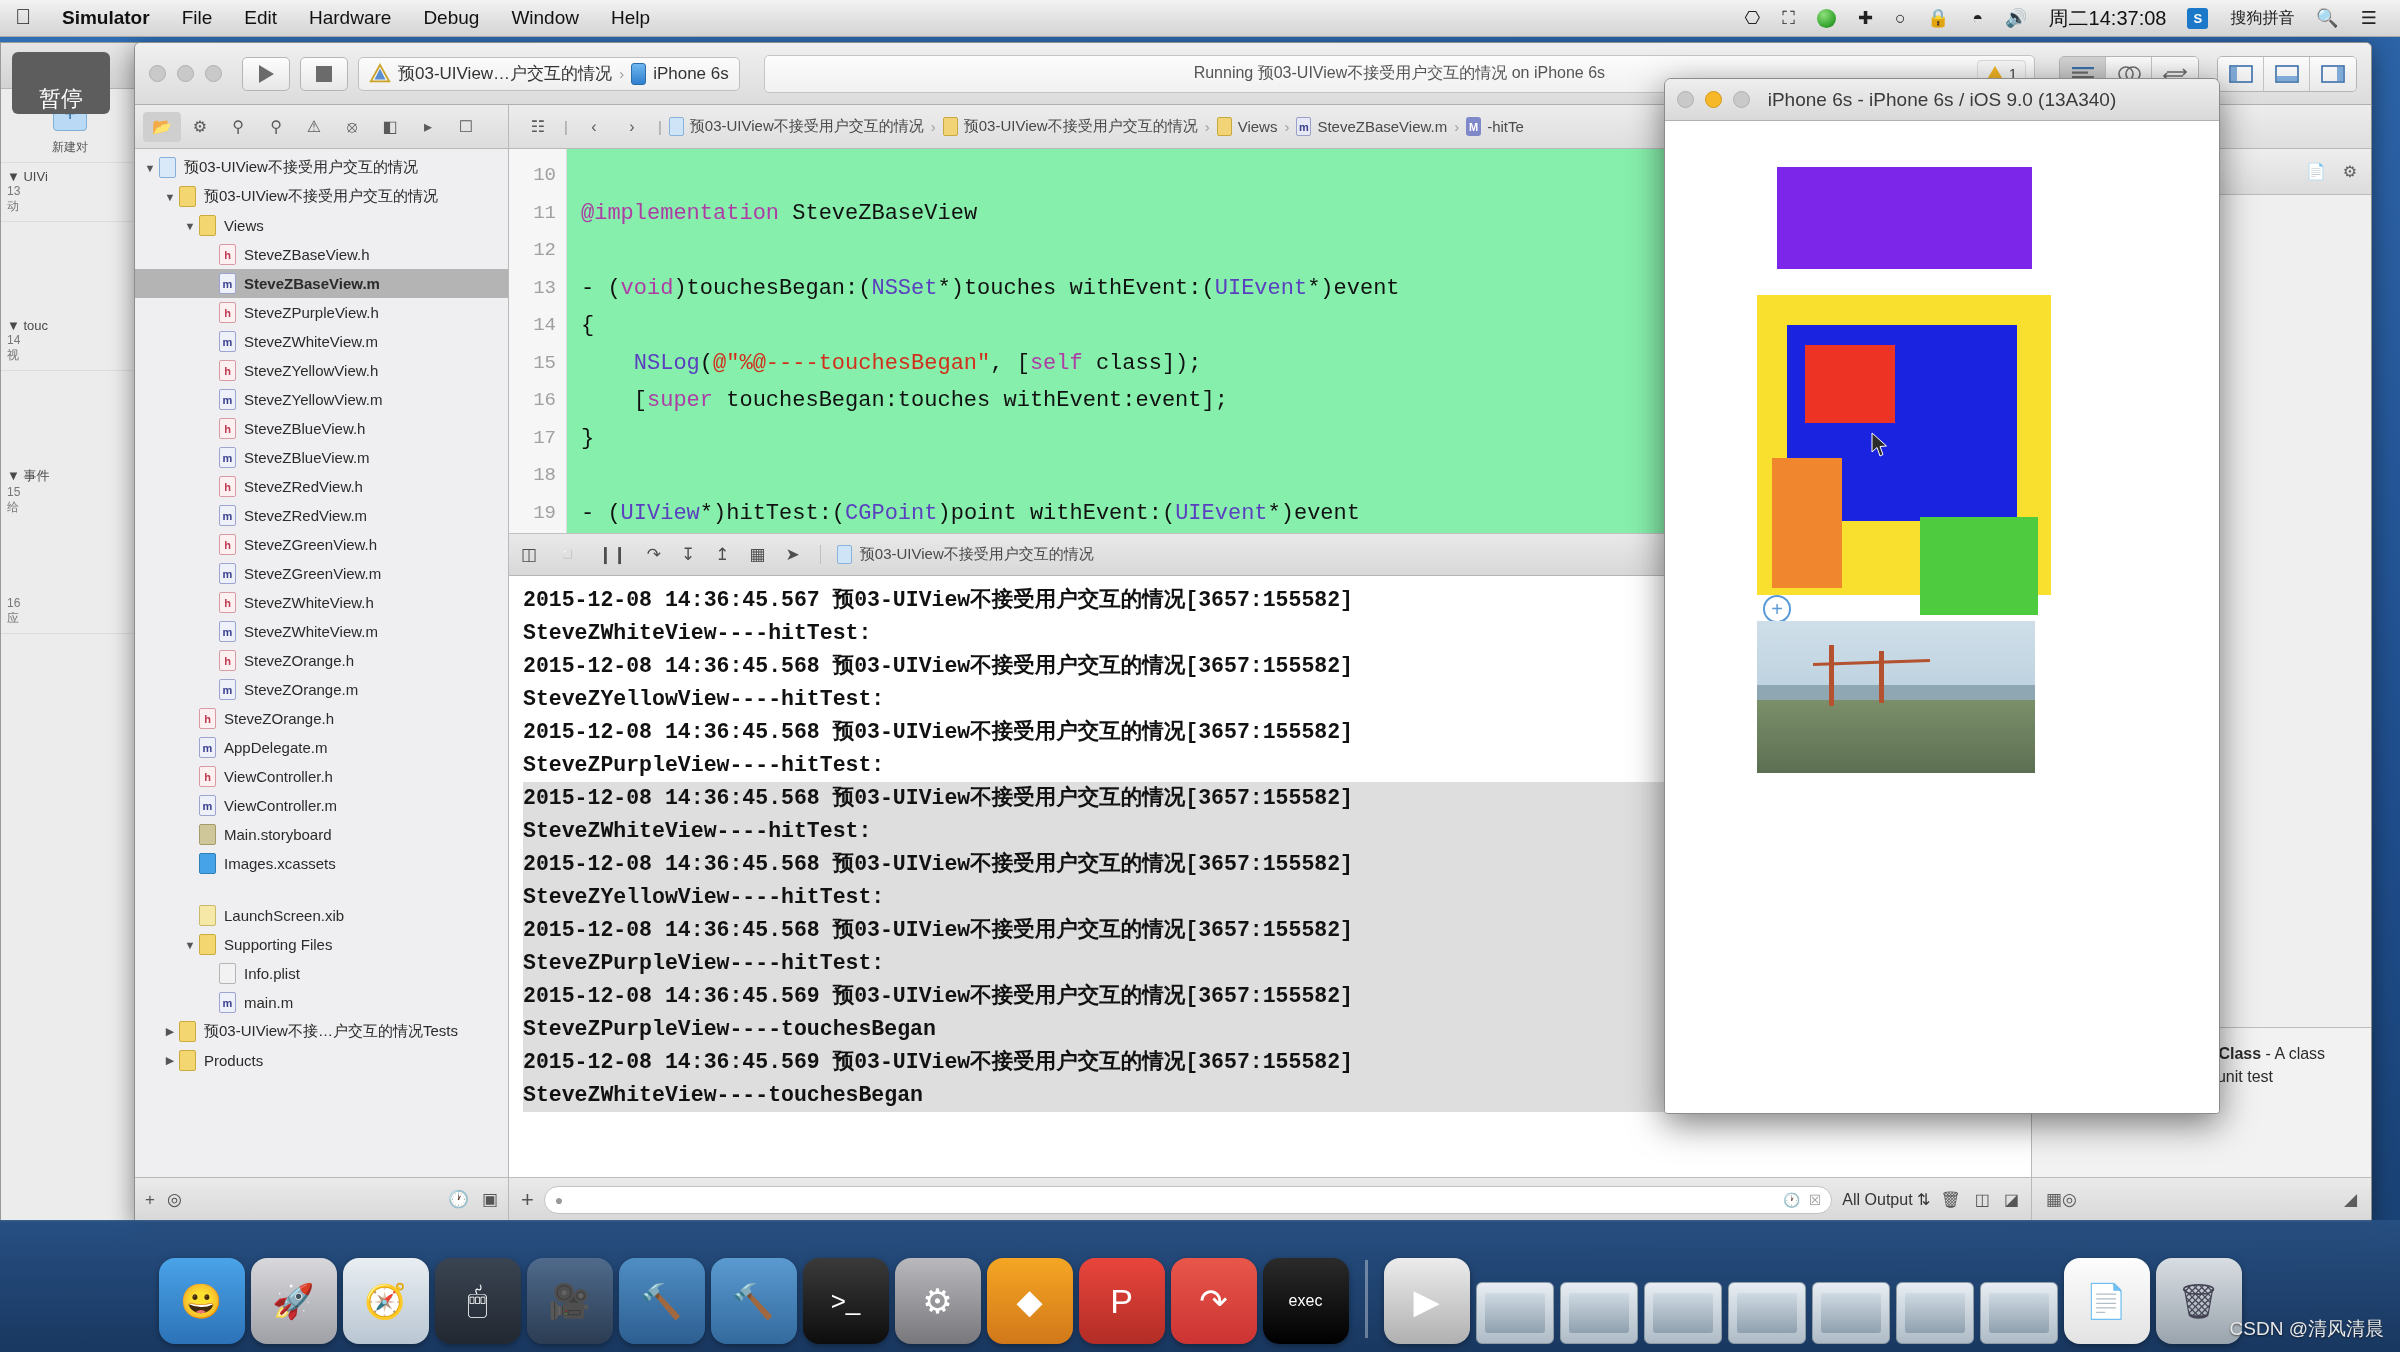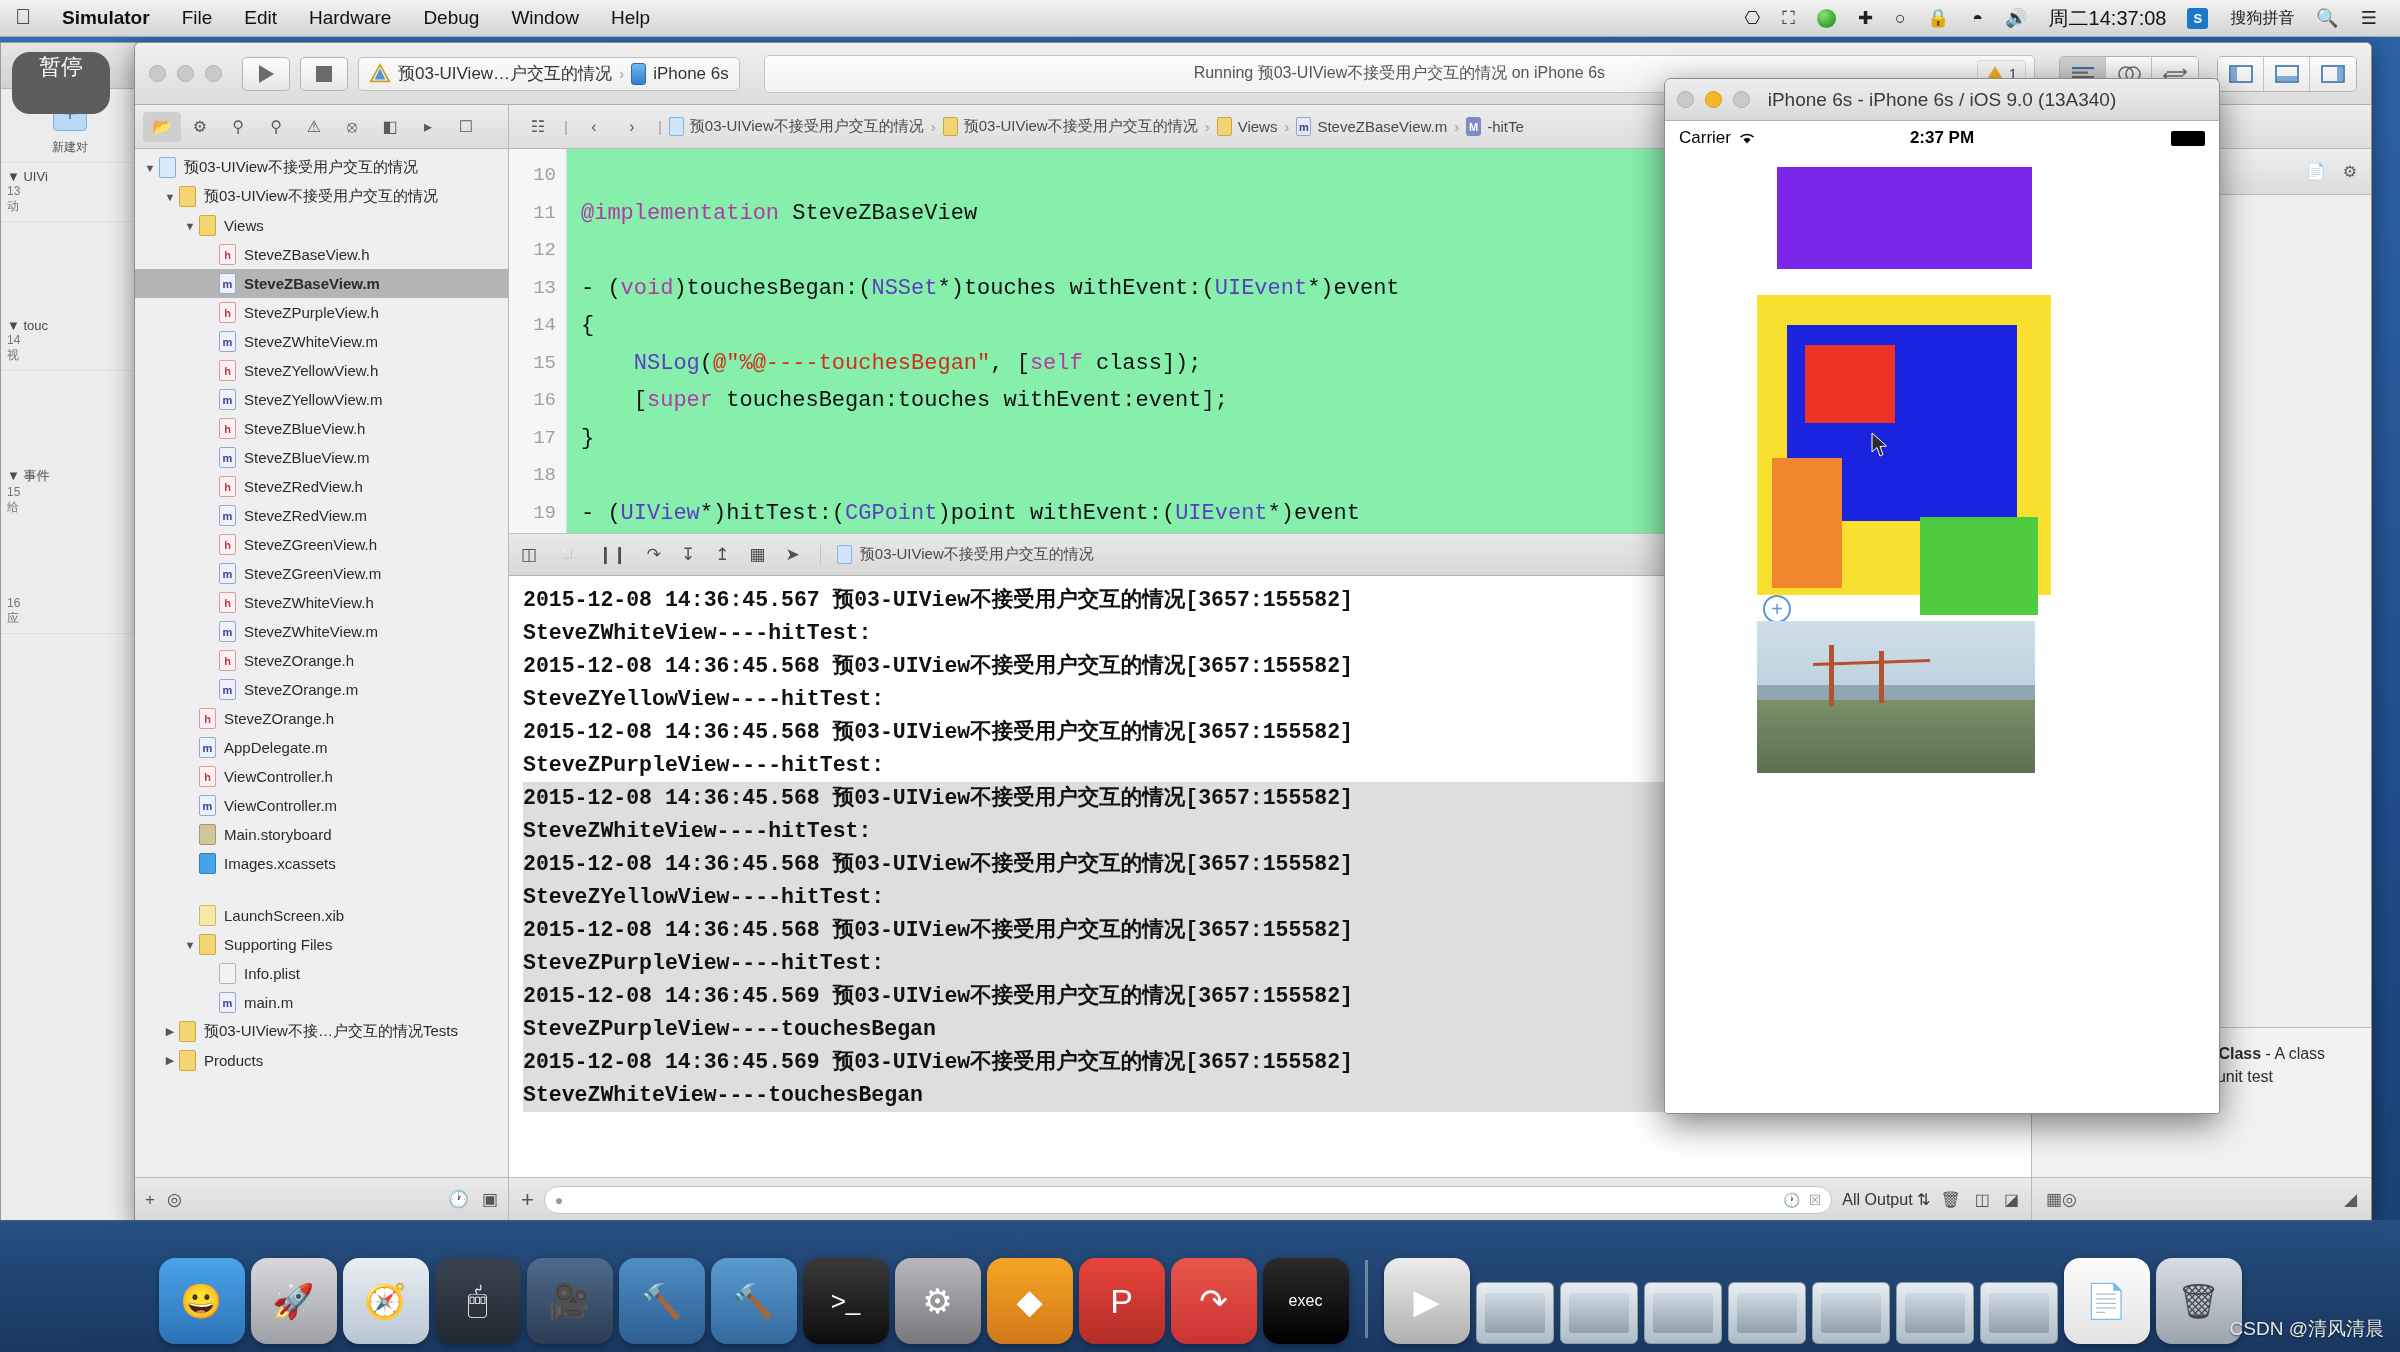--- a/index.html
+++ b/index.html
@@ -35,22 +35,22 @@
     background:#1c78c8; color:#fff; font-size:13px; font-weight:bold;
     width:21px; height:21px; border-radius:3px;
     display:flex; align-items:center; justify-content:center;
   }
   .green-dot { width:19px;height:19px;border-radius:50%;
     background:radial-gradient(circle at 35% 30%,#8ee07a,#2fa02a 70%,#1d7a1a);}
 
   
   #pause-badge {
     position:absolute; left:12px; top:52px; width:98px; height:62px;
-    background:#5d5d5d; border-radius:18px; color:#fff;
-    display:flex; align-items:flex-start; justify-content:center;
+    background:#5d5d5d; border-radius:6px; color:#fff;
+    display:flex; align-items:flex-end; justify-content:center;
     font-size:22px; z-index:95;
   }
 
   
   #bg-window-left {
     position:absolute; left:0; top:42px; width:140px; height:1180px;
     background:#ececec; border:1px solid #9a9a9a; z-index:5;
     font-size:13px; color:#333; overflow:hidden;
   }
   #bg-window-left .bgl-top { height:46px; background:linear-gradient(180deg,#e6e6e6,#d2d2d2); border-bottom:1px solid #b5b5b5;}
@@ -749,31 +749,20 @@
 <div id="simulator">
   <div id="sim-title">
     <div class="traffic">
       <div class="tl"></div>
       <div class="tl amber"></div>
       <div class="tl"></div>
     </div>
     <div id="sim-title-text">iPhone 6s - iPhone 6s / iOS 9.0 (13A340)</div>
   </div>
   <div id="sim-screen">
-    <div id="ios-status">
-      <span class="carrier">
-        <span>Carrier</span>
-        <svg width="18" height="14" viewBox="0 0 18 14">
-          <path d="M9 12.5 L5.5 8.5 a5 5 0 0 1 7 0 Z" fill="#000"></path>
-          <path d="M2.5 6 a9.5 9.5 0 0 1 13 0" stroke="#000" stroke-width="1.6" fill="none"></path>
-        </svg>
-      </span>
-      <span id="ios-time">2:37 PM</span>
-      <span id="ios-batt"></span>
-    </div>
 
     <div class="sv-purple"></div>
     <div class="sv-yellow">
       <div class="sv-blue">
         <div class="sv-red"></div>
       </div>
       <div class="sv-orange"></div>
       <div class="sv-green"></div>
     </div>
 

